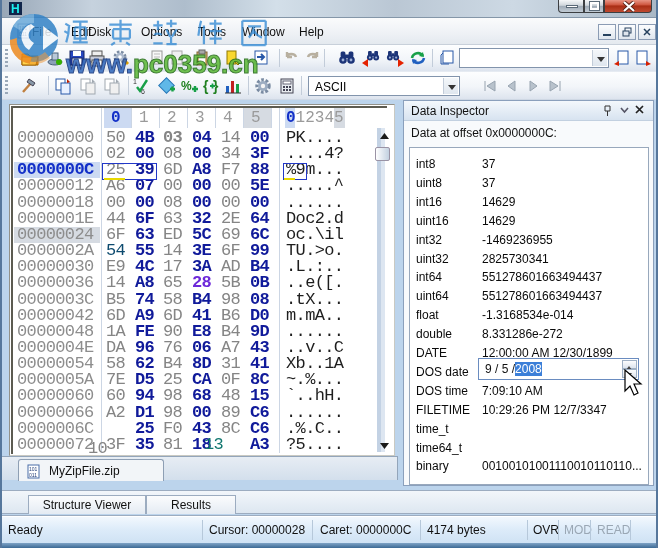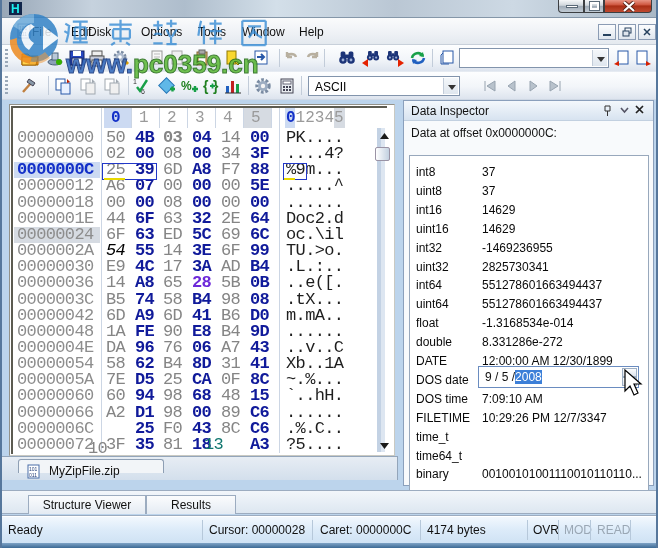--- a/index.html
+++ b/index.html
@@ -74,32 +74,32 @@
 
 .strack { position:absolute; left:375px; top:28px; width:8px; height:324px;
   background:linear-gradient(90deg,#c3d2e4 0 4px,#dde6f1 4px); }
 .sarr { position:absolute; }
 .sthumb { position:absolute; left:373px; width:15px; height:14px;
   background:linear-gradient(90deg,#ffffff,#c2d0e0); border:1px solid #9a93a5; border-radius:2px; }
 
 
 #tabband { position:absolute; left:2px; top:456px; width:396px; height:24px;
   background:linear-gradient(180deg,#e7edf4,#d3dfec); border-top:1px solid #93a5ba; border-right:1px solid #93a5ba; }
-#ftab { position:absolute; left:16px; top:2px; width:146px; height:14px; background:#f2f5f8;
+#ftab { position:absolute; left:16px; top:2px; width:146px; height:22px; background:#f2f5f8;
   border:1px solid #8e9fb4; border-bottom:none; border-radius:3px 3px 0 0; font-size:12px; color:#111; }
 #ftab span { position:absolute; left:30px; top:4px; }
 
 
 #insp { position:absolute; left:403px; top:100px; width:251px; height:386px;
   background:#f8fafc; border:1px solid #8ba0bc; }
 #insptitle { position:absolute; left:0; top:0; width:100%; height:20px;
   background:linear-gradient(180deg,#f4f8fc,#d7e3f0); border-bottom:1px solid #c2d0e0; }
 #insptitle .t { position:absolute; left:7px; top:3px; font-size:12px; color:#111; }
 #inspoffset { position:absolute; left:7px; top:25px; font-size:12px; color:#111; }
-#insplist { position:absolute; left:5px; top:54px; width:240px; height:338px; background:#fff;
+#insplist { position:absolute; left:5px; top:46px; width:240px; height:338px; background:#fff;
   border:1px solid #98a8bc; }
 .irow { position:absolute; left:0; width:100%; height:19px; font-size:12px; color:#0a0a0a; }
 .ilab { position:absolute; left:6px; top:2px; }
 .ival { position:absolute; left:72px; top:2px; }
 #dosdate { position:absolute; left:68px; top:210px; width:161px; height:22px; background:#fff;
   border:1px solid #6a8cc0; font-size:12px; color:#111; }
 #dosdate .txt { position:absolute; left:6px; top:3px; }
 #dosdate .hl { background:#3c7fd8; color:#fff; }
 #dosdate .spin { position:absolute; right:1px; top:1px; width:15px; height:18px; }
 .spb { position:absolute; left:0; width:15px; height:9px; background:linear-gradient(180deg,#fcfdfe,#dde4ee);
@@ -505,21 +505,21 @@
         <span class="hb" style="left:248px;color:#101a9a;font-weight:bold;">6C</span>
         <span class="hb" style="left:284.00px;color:#1e1e1e">o</span>
         <span class="hb" style="left:293.57px;color:#1e1e1e">c</span>
         <span class="hb" style="left:303.14px;color:#1e1e1e">.</span>
         <span class="hb" style="left:312.71px;color:#1e1e1e">\</span>
         <span class="hb" style="left:322.28px;color:#1e1e1e">i</span>
         <span class="hb" style="left:331.85px;color:#1e1e1e">l</span>
       </div>
 <div class="hrow" style="top:143.0px">
         <span class="off">0000002A</span>
-        <span class="hb" style="left:104px;color:#000000;font-style:italic;">54</span>
+        <span class="hb" style="left:104px;color:#0c4a6e;">54</span>
         <span class="hb" style="left:133px;color:#101a9a;font-weight:bold;">55</span>
         <span class="hb" style="left:161px;color:#858585;">14</span>
         <span class="hb" style="left:190px;color:#101a9a;font-weight:bold;">3E</span>
         <span class="hb" style="left:219px;color:#858585;">6F</span>
         <span class="hb" style="left:248px;color:#101a9a;font-weight:bold;">99</span>
         <span class="hb" style="left:284.00px;color:#1e1e1e">T</span>
         <span class="hb" style="left:293.57px;color:#1e1e1e">U</span>
         <span class="hb" style="left:303.14px;color:#1e1e1e">.</span>
         <span class="hb" style="left:312.71px;color:#1e1e1e">&gt;</span>
         <span class="hb" style="left:322.28px;color:#1e1e1e">o</span>

